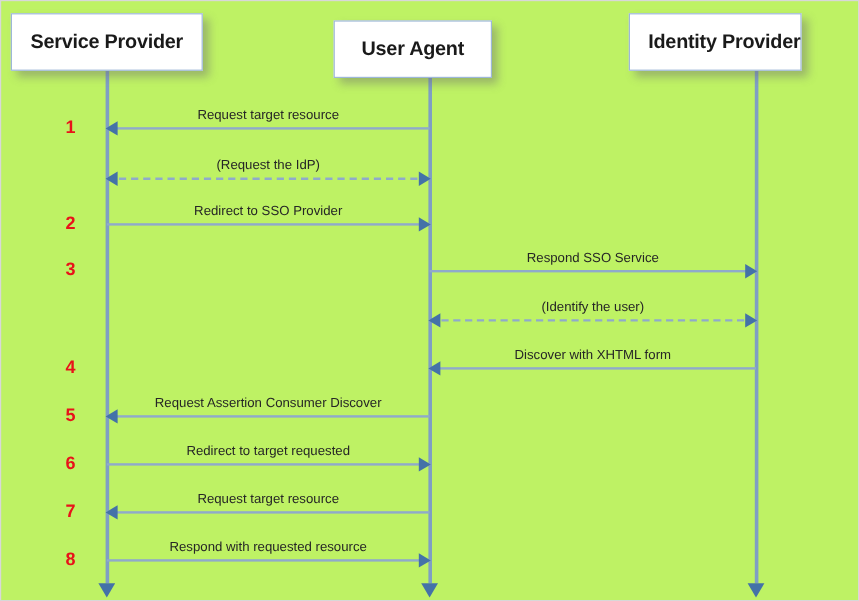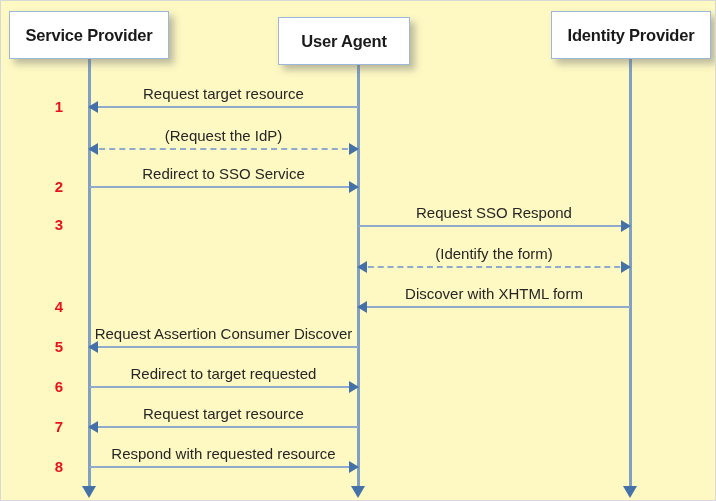--- a/index.html
+++ b/index.html
@@ -4,21 +4,21 @@
 <style>
   html, body {
     margin: 0;
     padding: 0;
     background: #ffffff;
   }
   #canvas {
     position: relative;
     width: 716px;
     height: 501px;
-    background: #fef9c3;
+    background: #bef264;
     border: 1px solid #d8d8d8;
     box-sizing: border-box;
     overflow: hidden;
     font-family: "Liberation Sans", sans-serif;
   }
 
   
   .actor-box {
     position: absolute;
     height: 48px;
@@ -87,21 +87,21 @@
   }
   .arrowhead.left {
     left: -1px;
     border-right: 10px solid #4472a8;
   }
   .msg-label {
     position: absolute;
     bottom: 4px;
     width: 100%;
     text-align: center;
-    font-size: 15px;
+    font-size: 11px;
     color: #262626;
     white-space: nowrap;
     line-height: 1.1;
   }
 
   
   .step-num {
     position: absolute;
     font-size: 15px;
     font-weight: bold;
@@ -121,49 +121,49 @@
     <div class="lifeline" style="left: 356px; top: 58px; height: 427px;"></div>
     <div class="lifeline-head" style="left: 350px; top: 485px;"></div>
     <div class="lifeline" style="left: 628px; top: 58px; height: 427px;"></div>
     <div class="lifeline-head" style="left: 622px; top: 485px;"></div>
     <div class="actor-box" style="left: 8px; top: 10px; width: 160px;">
       <span class="actor-label">Service Provider</span>
     </div>
     <div class="actor-box" style="left: 277px; top: 16px; width: 132px;">
       <span class="actor-label">User Agent</span>
     </div>
-    <div class="actor-box" style="left: 550px; top: 10px; width: 160px;">
+    <div class="actor-box" style="left: 523px; top: 10px; width: 144px; justify-content: flex-end;">
       <span class="actor-label">Identity Provider</span>
     </div>
     <div class="msg" style="left: 88px; top: 105px; width: 269px;">
       <div class="msg-line"></div>
       <div class="arrowhead left"></div>
       <div class="msg-label">Request target resource</div>
     </div>
     <div class="msg dashed" style="left: 88px; top: 147px; width: 269px;">
       <div class="msg-line"></div>
       <div class="arrowhead right"></div>
       <div class="arrowhead left"></div>
       <div class="msg-label">(Request the IdP)</div>
     </div>
     <div class="msg" style="left: 88px; top: 185px; width: 269px;">
       <div class="msg-line"></div>
       <div class="arrowhead right"></div>
-      <div class="msg-label">Redirect to SSO Service</div>
+      <div class="msg-label">Redirect to SSO Provider</div>
     </div>
     <div class="msg" style="left: 357px; top: 224px; width: 272px;">
       <div class="msg-line"></div>
       <div class="arrowhead right"></div>
-      <div class="msg-label">Request SSO Respond</div>
+      <div class="msg-label">Respond SSO Service</div>
     </div>
     <div class="msg dashed" style="left: 357px; top: 265px; width: 272px;">
       <div class="msg-line"></div>
       <div class="arrowhead right"></div>
       <div class="arrowhead left"></div>
-      <div class="msg-label">(Identify the form)</div>
+      <div class="msg-label">(Identify the user)</div>
     </div>
     <div class="msg" style="left: 357px; top: 305px; width: 272px;">
       <div class="msg-line"></div>
       <div class="arrowhead left"></div>
       <div class="msg-label">Discover with XHTML form</div>
     </div>
     <div class="msg" style="left: 88px; top: 345px; width: 269px;">
       <div class="msg-line"></div>
       <div class="arrowhead left"></div>
       <div class="msg-label">Request Assertion Consumer Discover</div>

